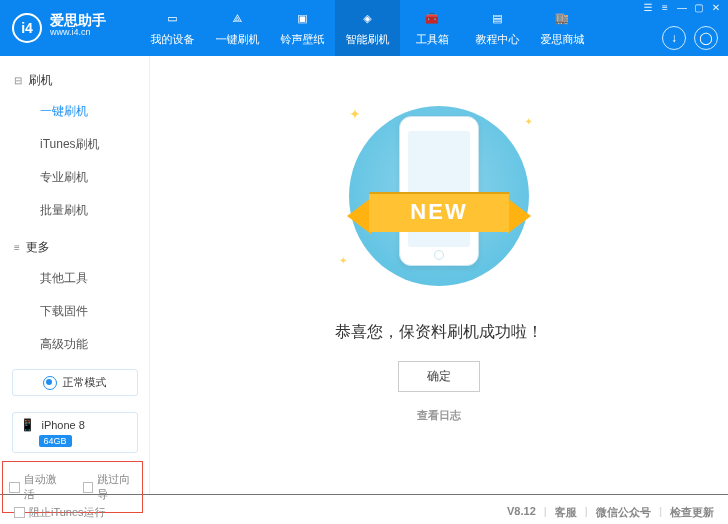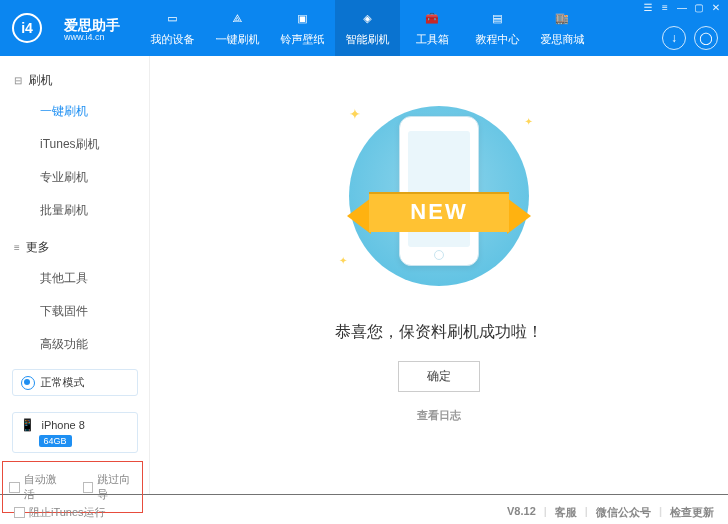--- a/index.html
+++ b/index.html
@@ -1,19 +1,19 @@
 <!DOCTYPE html>
 <html><head>
 <meta charset="utf-8">
 <style>
 * { margin: 0; padding: 0; box-sizing: border-box; }
 body { font-family: "Microsoft YaHei", Arial, sans-serif; font-size: 12px; color: #333; background: #fff; width: 728px; height: 524px; overflow: hidden; }
 
 .header { background: #0b86f0; height: 56px; display: flex; align-items: center; padding: 0 8px 0 12px; position: relative; }
-.logo-area { display: flex; align-items: flex-end; gap: 22px; width: 128px; }
+.logo-area { display: flex; align-items: flex-start; gap: 8px; width: 128px; }
 .logo-circle { width: 30px; height: 30px; border: 2px solid #fff; border-radius: 50%; display: flex; align-items: center; justify-content: center; color: #fff; font-weight: bold; font-size: 14px; }
 .logo-text { color: #fff; line-height: 1.1; }
 .logo-text .cn { font-size: 14px; font-weight: bold; }
 .logo-text .en { font-size: 9px; opacity: 0.9; }
 
 .nav-tabs { display: flex; height: 56px; }
 .nav-tab { width: 65px; display: flex; flex-direction: column; align-items: center; justify-content: center; color: #fff; font-size: 11px; gap: 4px; cursor: pointer; }
 .nav-tab.active { background: #0a73d0; }
 .nav-tab .icon { width: 18px; height: 18px; display: flex; align-items: center; justify-content: center; }
 
@@ -23,21 +23,21 @@
 .rnd-btn { width: 24px; height: 24px; border: 1.5px solid rgba(255,255,255,0.8); border-radius: 50%; display: flex; align-items: center; justify-content: center; color: #fff; font-size: 12px; cursor: pointer; }
 
 .body-area { display: flex; height: 438px; }
 .sidebar { width: 150px; border-right: 1px solid #eee; display: flex; flex-direction: column; padding-top: 10px; }
 .sb-section-head { display: flex; align-items: center; gap: 6px; padding: 6px 14px; color: #333; font-size: 12px; cursor: pointer; }
 .sb-section-head .collapse-icon { color: #888; font-size: 10px; }
 .sb-items { display: flex; flex-direction: column; }
 .sb-item { padding: 8px 14px 8px 40px; font-size: 12px; color: #555; cursor: pointer; }
 .sb-item.active { color: #1e8ff2; }
 .sb-spacer { flex: 1; }
-.mode-row, .device-row { width: 126px; margin: 8px auto; border: 1px solid #d8e8f6; border-radius: 3px; padding: 5px 8px; display: flex; align-items: center; gap: 6px; font-size: 11px; color: #3a3a3a; }
+.mode-row, .device-row { width: 126px; margin: 8px auto; border: 1px solid #d8e8f6; border-radius: 3px; padding: 5px 8px; display: flex; align-items: center; gap: 6px; font-size: 11px; color: #3a3a3a; justify-content: center; }
 .mode-row .dot { width: 14px; height: 14px; border: 1.5px solid #1e8ff2; border-radius: 50%; position: relative; }
 .mode-row .dot::after { content: ""; position: absolute; width: 6px; height: 6px; background: #1e8ff2; border-radius: 50%; top: 2.5px; left: 2.5px; }
 .device-row { flex-direction: column; align-items: flex-start; gap: 3px; }
 .device-row .top { display: flex; align-items: center; gap: 6px; }
 .device-row .phone-icon { color: #1e8ff2; font-size: 12px; }
 .device-row .badge { background: #1e8ff2; color: #fff; font-size: 9px; padding: 1px 5px; border-radius: 2px; margin-left: 18px; }
 .checkbox-row { display: flex; align-items: center; gap: 4px; font-size: 11px; color: #888; padding: 4px 0 4px 6px; }
 .cb { width: 11px; height: 11px; border: 1px solid #bbb; background: #fff; }
 .red-box { border: 1.5px solid #e74c3c; margin: 0 6px 4px 2px; padding: 6px 2px 6px 0; display: flex; gap: 10px; }
 

